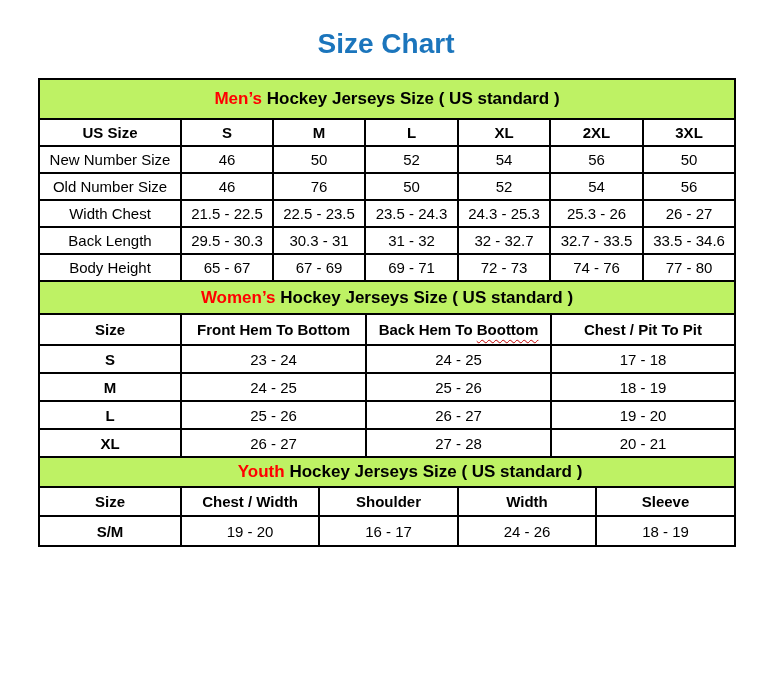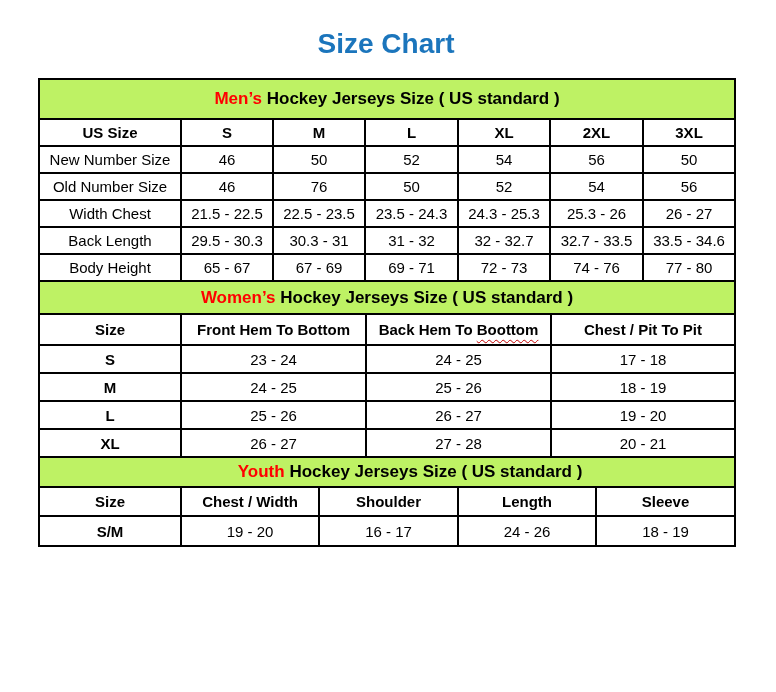--- a/index.html
+++ b/index.html
@@ -198,21 +198,21 @@
     <tbody>
         <tr>
       <td colspan="5" class="band">
         <span class="accent">Youth</span><span> Hockey Jerseys Size ( US standard )</span>
       </td>
     </tr>
     <tr class="colhead">
       <td>Size</td>
       <td>Chest / Width</td>
       <td>Shoulder</td>
-      <td>Length</td>
+      <td>Width</td>
       <td>Sleeve</td>
     </tr>
     <tr class="datarow">
       <td class="rowlabel-bold">S/M</td>
       <td>19 - 20</td>
       <td>16 - 17</td>
       <td>24 - 26</td>
       <td>18 - 19</td>
     </tr>
   </tbody>

